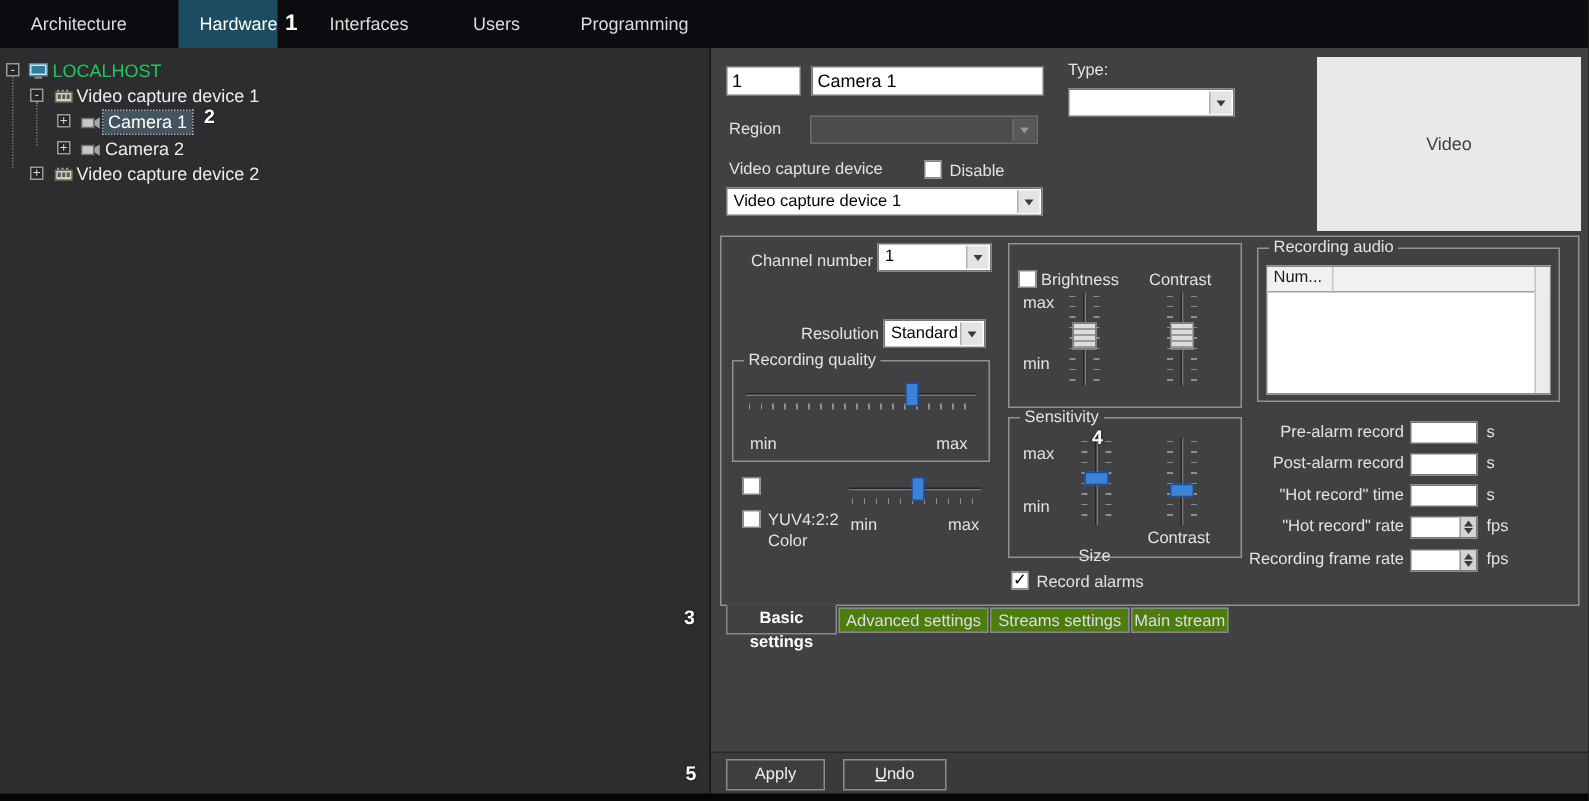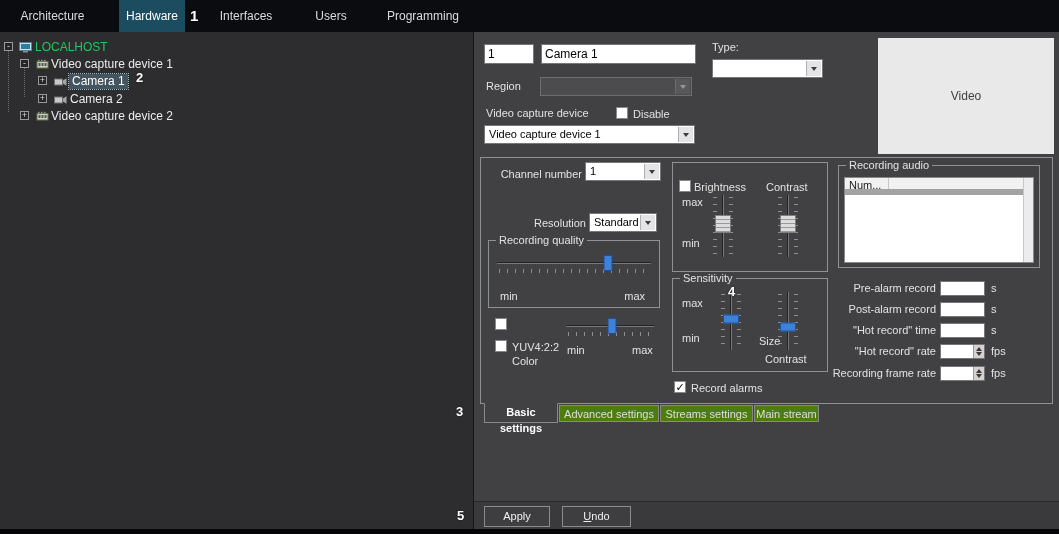--- a/index.html
+++ b/index.html
@@ -3,21 +3,21 @@
 <meta charset="utf-8">
 <style>
   * { margin:0; padding:0; box-sizing:border-box; }
   html,body { background:#141416; }
   body { font-family:"Liberation Sans","DejaVu Sans",sans-serif; }
   .screen { position:relative; width:1059px; height:534px; background:#2d2d30; overflow:hidden; }
 
   
   .nav { position:absolute; left:0; top:0; width:100%; height:32px; background:#0a0c10; }
   .nav-tab { position:absolute; top:0; height:32px; line-height:32px; text-align:center; font-size:12px; color:#dcdcdc; cursor:default; }
-  .nav-tab.active { background:#1c4c60; color:#fff; }
+  .nav-tab.active { background:#1c4c60; color:#fff;text-align:right; }
 
   
   .annot { position:absolute; color:#fff; font-weight:bold; font-size:13px; z-index:60; text-shadow:0 0 2px rgba(0,0,0,.65); }
   .annot.big { font-size:15px; }
 
   
   .tree { position:absolute; left:0; top:32px; width:474px; bottom:5px; background:#2d2d30; border-right:1px solid #151517; }
   .trow { position:absolute; left:0; right:0; height:15px; font-size:12px; color:#ececec; white-space:nowrap; }
   .exp { position:absolute; top:2px; width:9px; height:9px; border:1px solid #9a9a9a; background:#26262a; color:#d8d8d8; font-size:9px; line-height:7px; text-align:center; cursor:default; }
   .ticon { position:absolute; top:2px; }
@@ -55,21 +55,21 @@
   .vslider { position:absolute; width:20px; }
   .vslider .track { position:absolute; top:0; bottom:0; left:9px; width:2px; background:#232325; border-right:1px solid #77777a; }
   .vslider .vticks-l { position:absolute; left:0; top:2px; bottom:2px; width:4px; background-image:repeating-linear-gradient(to bottom,#8e8e90 0 1px,transparent 1px 7px); }
   .vslider .vticks-r { position:absolute; right:0; top:2px; bottom:2px; width:4px; background-image:repeating-linear-gradient(to bottom,#8e8e90 0 1px,transparent 1px 7px); }
   .vthumb { position:absolute; left:10px; transform:translate(-50%,-50%); width:16px; height:9px; }
   .vthumb.blue { background:#3e82d8; border:1px solid #1f4f96; }
   .vthumb.gray { height:18px; border:1px solid #7e7e80; background:#c6c6c8; background-image:repeating-linear-gradient(to bottom,#dcdcdc 0 3px,#9a9a9c 3px 4px); }
 
   
   .ra-table { position:absolute; background:#fff; border:1px solid #8a8a8c; }
-  .ra-head { display:flex; height:17px; border-bottom:6px solid #a3a3a3; background:#f1f1f2; }
+  .ra-head { display:flex; height:17px; border-bottom:1px solid #a3a3a3; background:#f1f1f2; }
   .ra-th { font-size:11px; color:#1a1a1a; padding:1px 4px; border-right:1px solid #c6c6c8; white-space:nowrap; overflow:hidden; }
   .ra-scroll { position:absolute; top:0; right:0; bottom:0; width:10px; background:#ececee; border-left:1px solid #c6c6c8; }
 
   .sfield { position:absolute; width:45px; height:15px; background:#fff; border:1px solid #767678; font-size:11px; color:#000; }
   .spin { position:absolute; top:0; bottom:0; right:0; width:11px; background:#d6d3ce; border-left:1px solid #9a9a9c; }
   .spin:before, .spin:after { content:""; position:absolute; left:2px; width:0; height:0; border-left:3px solid transparent; border-right:3px solid transparent; }
   .spin:before { top:2px; border-bottom:4px solid #3a3a3c; }
   .spin:after { bottom:2px; border-top:4px solid #3a3a3c; }
   .unit { position:absolute; font-size:11px; color:#e2e2e2; }
 
@@ -273,21 +273,21 @@
         <span class="vticks-l"></span>
         <span class="vticks-r"></span>
         <span class="vthumb blue" style="top: 46%;"></span>
       </div>
       <div class="vslider" style="left:105px;top:13px;height:58px;">
         <span class="track"></span>
         <span class="vticks-l"></span>
         <span class="vticks-r"></span>
         <span class="vthumb blue" style="top: 60%;"></span>
       </div>
-      <div class="lbl" style="left:46px;top:56px;margin-left:40px;">Size</div>
+      <div class="lbl" style="left:46px;top:86px;">Size</div>
       <div class="lbl" style="left:92px;top:74px;">Contrast</div>
     </div>
 
     <span class="cb" style="left:200px;top:349px;"><span>✓</span></span>
     <div class="lbl" style="left:217px;top:350px;">Record alarms</div>
 
     <div class="box" style="left:364px;top:133px;width:202px;height:103px;">
       <span class="gb-title">Recording audio</span>
       <div class="ra-table" style="left:5px;top:11px;width:190px;height:86px;">
         <div class="ra-head">

